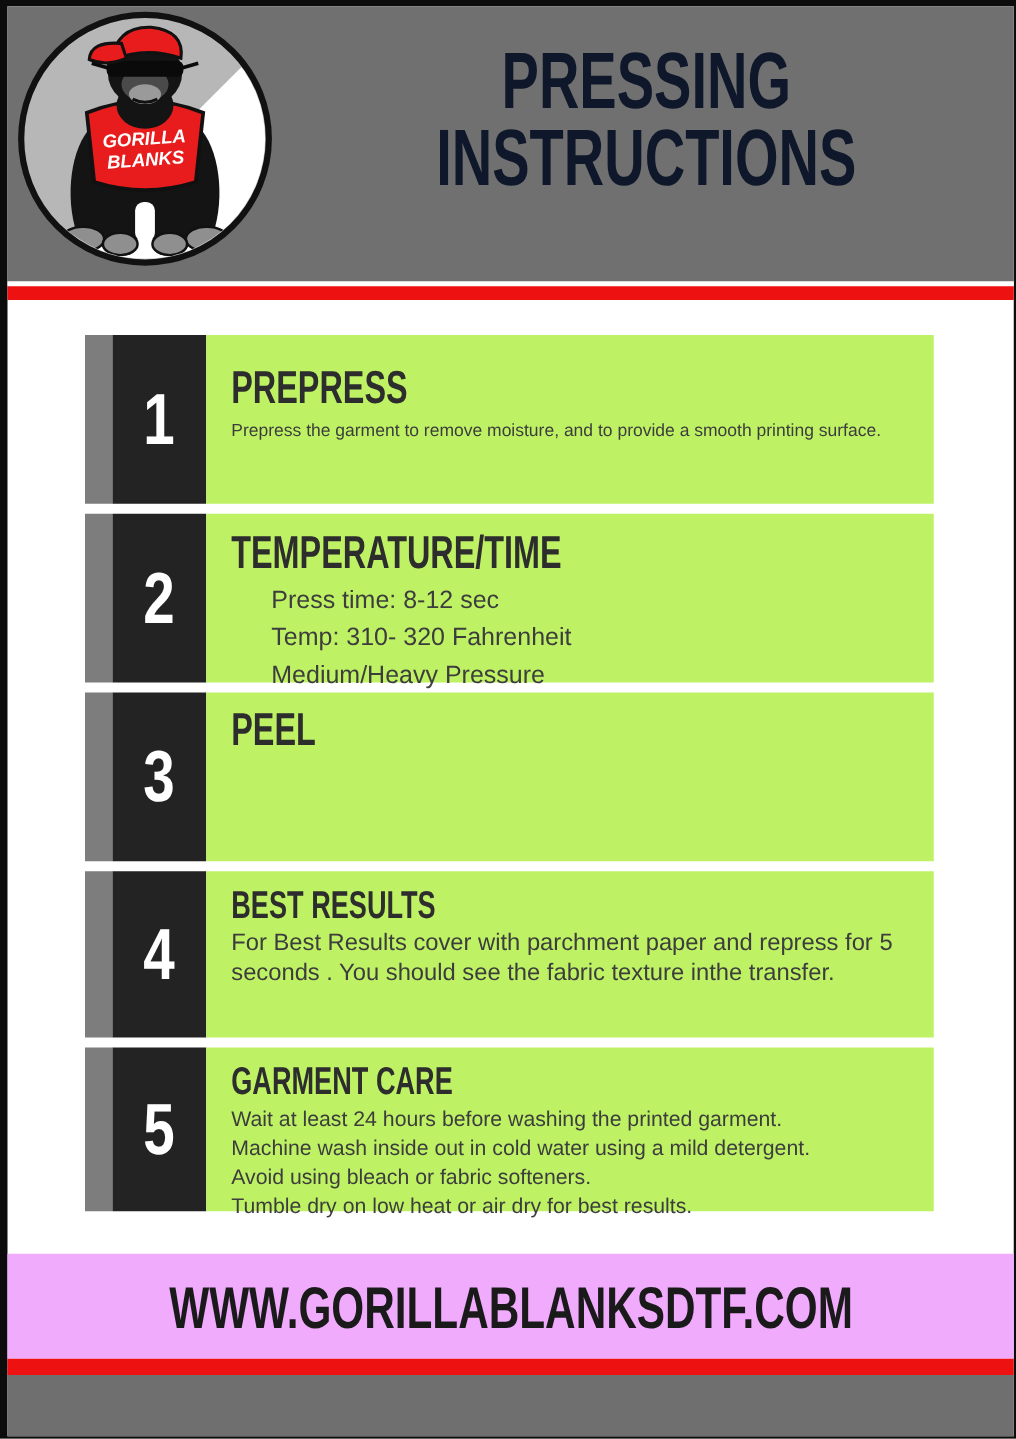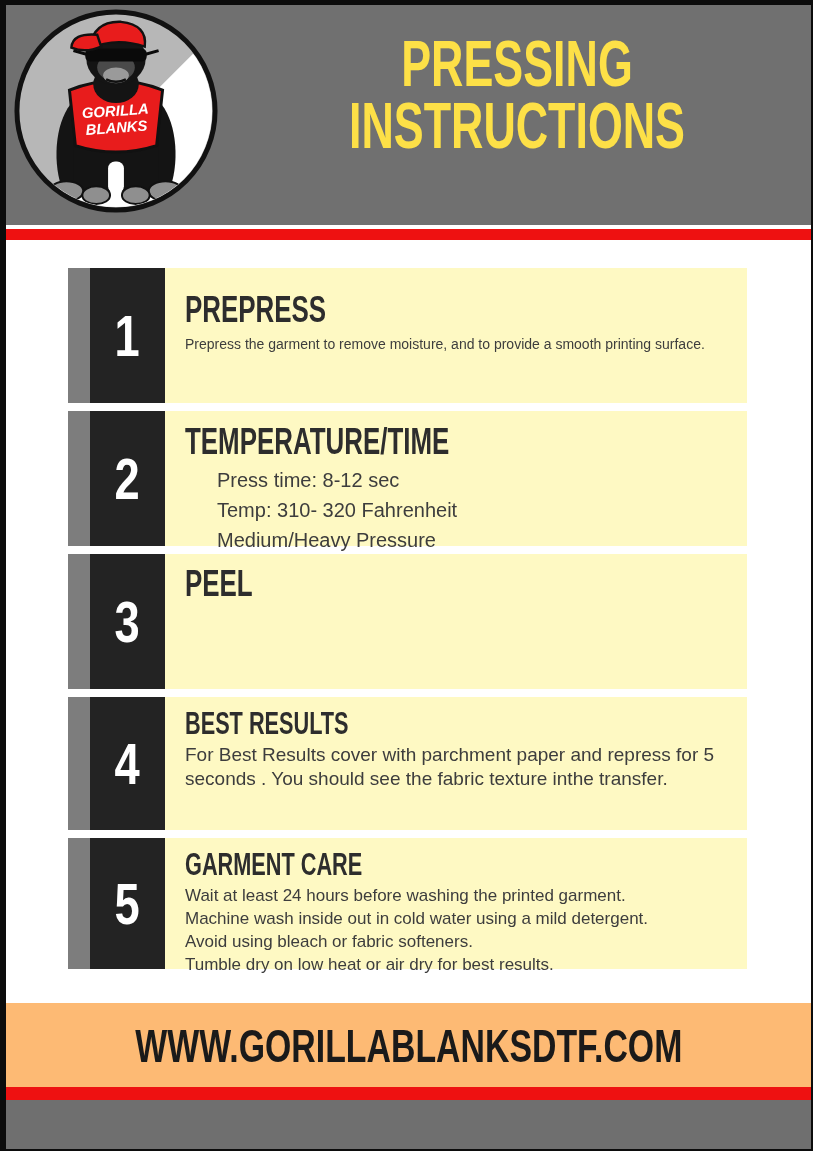--- a/index.html
+++ b/index.html
@@ -11,21 +11,21 @@
     font-family:"Liberation Sans",sans-serif;
     position:relative;overflow:hidden;
   }
   .inner{width:100%;height:100%;background:#ffffff;}
 
   
   .header{height:220px;background:#707070;position:relative;}
   .logo-wrap{position:absolute;left:6px;top:2px;width:208px;height:208px;}
   .title-block{
     position:absolute;left:225px;right:8px;top:28px;
-    text-align:center;color:#fde047;
+    text-align:center;color:#0f172a;
   }
   .cond{font-weight:bold;letter-spacing:0px;}
   .title-line{
     display:block;font-size:64px;line-height:62px;font-weight:bold;
     transform:scaleX(0.70);transform-origin:50% 50%;white-space:nowrap;
   }
 
   .gap-white{height:4px;background:#ffffff;}
   .stripe-red-top{height:11px;background:#ee1111;}
 
@@ -34,21 +34,21 @@
   .step{display:flex;margin-bottom:8px;}
   .step-edge{width:22px;background:#7d7d7d;}
   .step-num{
     width:75px;background:#232323;color:#ffffff;
     display:flex;align-items:center;justify-content:center;
   }
   .step-num span{
     font-size:58px;font-weight:bold;display:inline-block;
     transform:scaleX(0.78);transform-origin:50% 50%;
   }
-  .step-body{flex:1;background:#fef9c3;padding:10px 4px 8px 20px;color:#3d3d3d;}
+  .step-body{flex:1;background:#bef264;padding:10px 4px 8px 20px;color:#3d3d3d;}
   .step-title{
     color:#2d2d2d;font-weight:bold;white-space:nowrap;
     transform:scaleX(0.70);transform-origin:0 50%;display:inline-block;
   }
   .step-lines{margin-top:2px;}
   .step-lines div{white-space:normal;}
 
   .step.s1{height:135px;}  .step.s1 .step-body{padding-top:22px;}
   .step.s1 .step-title{font-size:37px;line-height:40px;}
   .step.s1 .step-lines{font-size:14px;line-height:25px;max-width:560px;}
@@ -64,21 +64,21 @@
   .step.s4{height:133px;}
   .step.s4 .step-title{font-size:31px;line-height:34px;}
   .step.s4 .step-lines{font-size:19px;line-height:24px;max-width:565px;}
 
   .step.s5{height:131px;}
   .step.s5 .step-title{font-size:31px;line-height:34px;}
   .step.s5 .step-lines{font-size:17px;line-height:23px;}
 
   
   .footer-top{
-    margin-top:34px;height:84px;background:#fdba74;
+    margin-top:34px;height:84px;background:#f0abfc;
     display:flex;align-items:center;justify-content:center;
   }
   .website{
     color:#1a1a1a;font-weight:bold;font-size:47px;white-space:nowrap;
     transform:scaleX(0.72);transform-origin:50% 50%;display:inline-block;
   }
   .footer-red{height:13px;background:#ee1111;}
   .footer-bottom{height:49px;background:#6f6f6f;}
 </style>
 </head>

